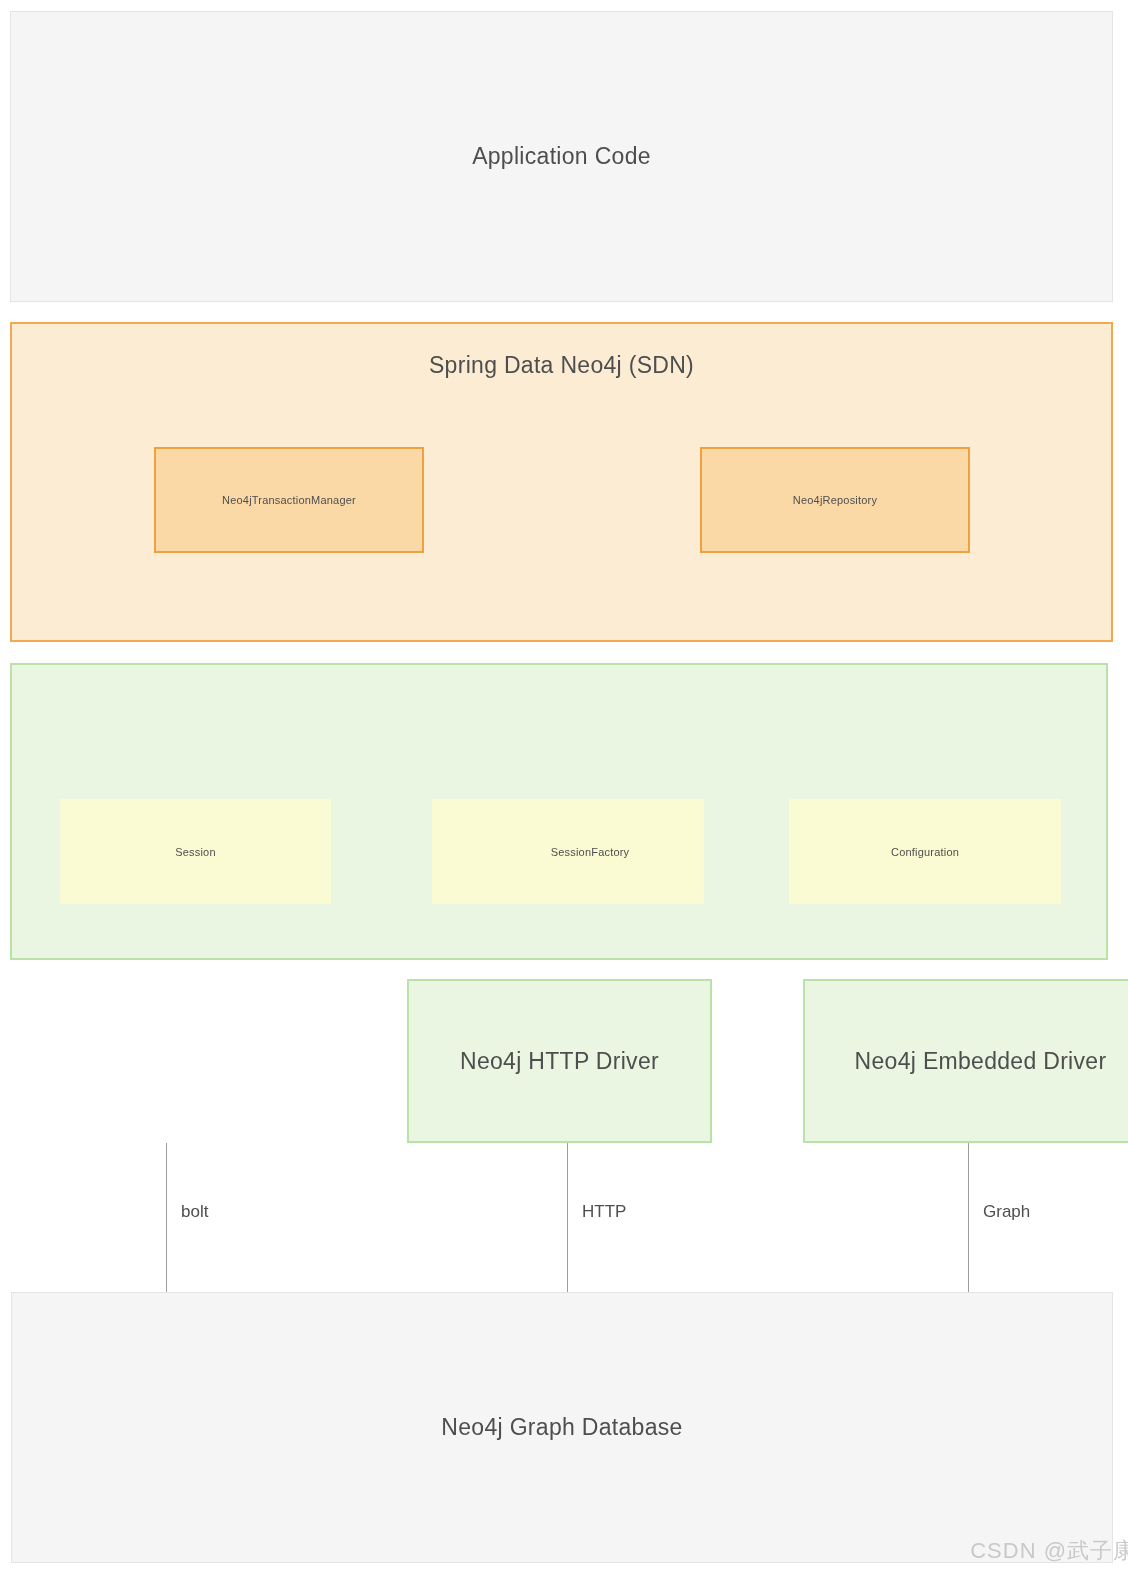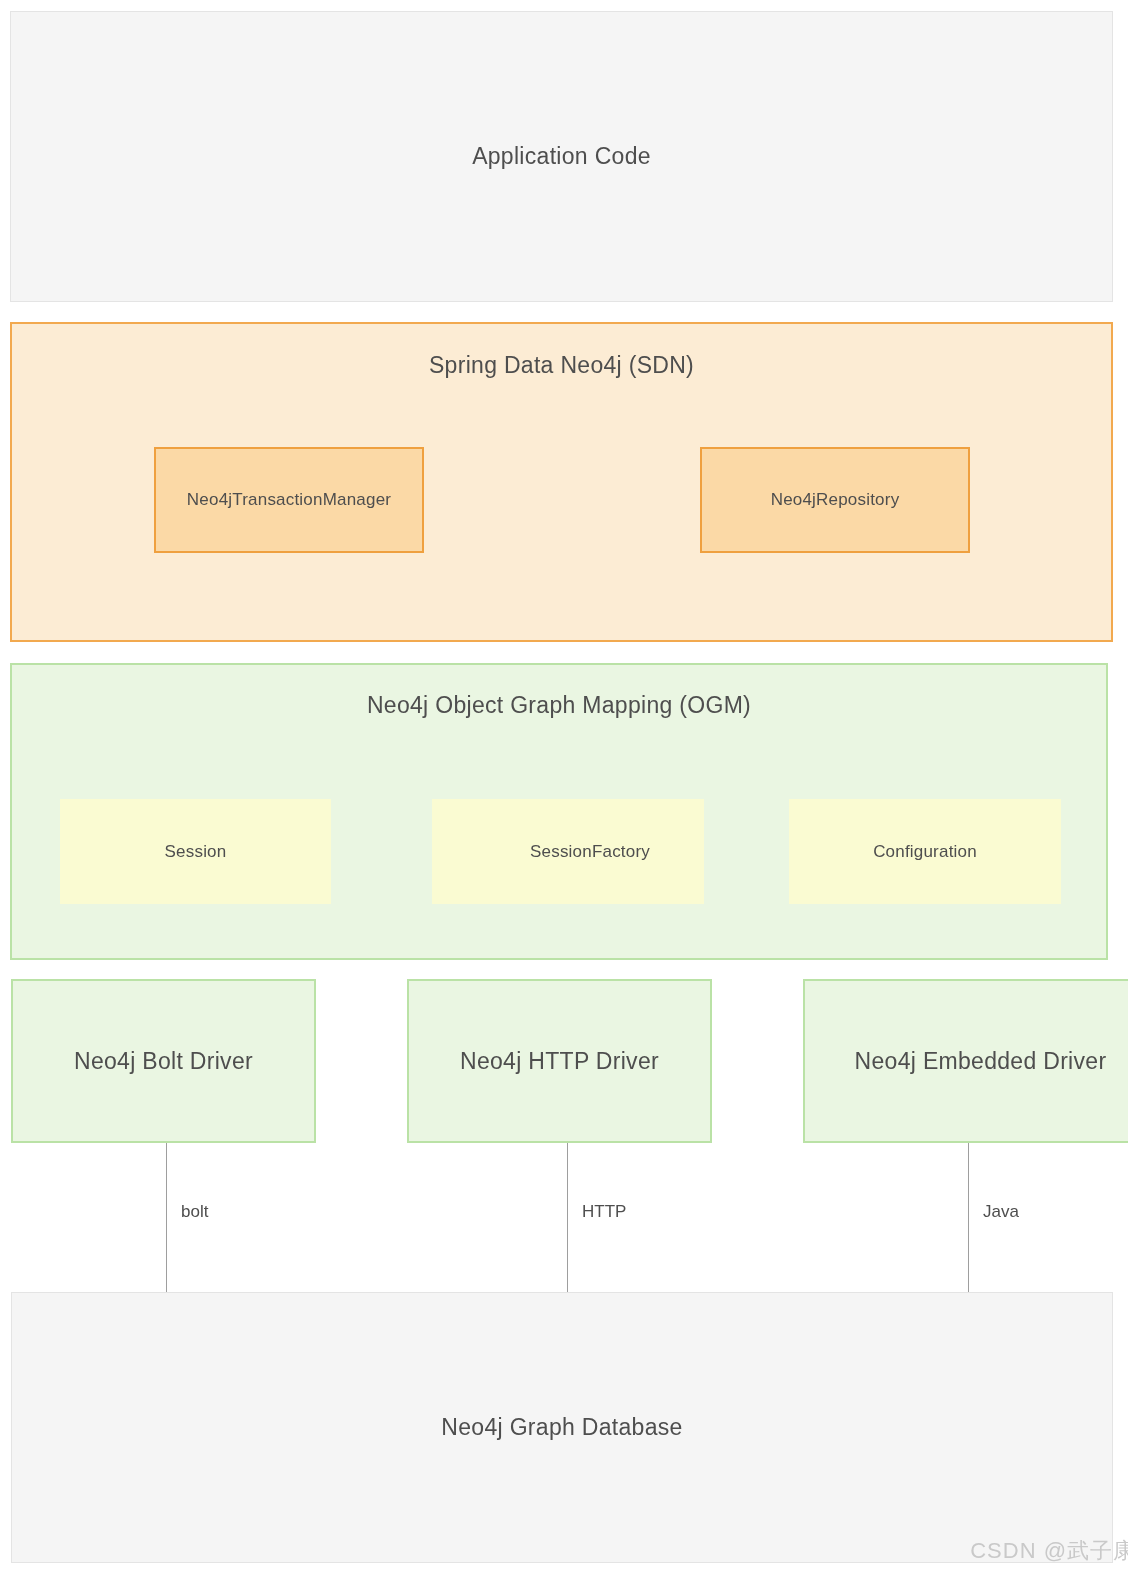--- a/index.html
+++ b/index.html
@@ -25,21 +25,21 @@
     overflow: hidden;
   }
   .canvas {
     position: relative;
     width: 1128px; height: 1576px;
     overflow: hidden;
   }
   .box { position: absolute; }
   .centered { display: flex; align-items: center; justify-content: center; text-align: center; }
   .label-lg { font-size: 23px; letter-spacing: 0.3px; }
-  .label-sm { font-size: 17px; letter-spacing: 0.2px; }
+  .label-sm { font-size: 11px; letter-spacing: 0.2px; }
 
   .gray-box {
     background: var(--neutral-fill);
     border: 1px solid var(--neutral-border);
   }
   .orange-container {
     background: var(--orange-fill);
     border: 2px solid var(--orange-border);
     padding-left: 7px;
   }
@@ -128,49 +128,45 @@
     <div id="sdn-title" class="container-title">Spring Data Neo4j (SDN)</div>
     <div id="sdn-tm" class="box orange-item centered">
       <span class="label-sm">Neo4jTransactionManager</span>
     </div>
     <div id="sdn-repo" class="box orange-item centered">
       <span class="label-sm">Neo4jRepository</span>
     </div>
   </div>
 
   <div id="ogm-layer" class="box green-container">
-    <div id="ogm-title" class="container-title">Neo4j Object Graph Mapping (OGM)</div>
     <div id="ogm-session" class="box yellow-item centered">
       <span class="label-sm">Session</span>
     </div>
     <div id="ogm-factory" class="box yellow-item centered">
       <span class="label-sm">SessionFactory</span>
     </div>
     <div id="ogm-config" class="box yellow-item centered">
       <span class="label-sm">Configuration</span>
     </div>
   </div>
 
-  <div id="driver-bolt" class="box green-item centered">
-    <span class="label-lg">Neo4j Bolt Driver</span>
-  </div>
   <div id="driver-http" class="box green-item centered">
     <span class="label-lg">Neo4j HTTP Driver</span>
   </div>
   <div id="driver-embedded" class="box green-item centered">
     <span class="label-lg">Neo4j Embedded Driver</span>
   </div>
 
   <div id="line-bolt" class="connector"></div>
   <div id="line-http" class="connector"></div>
   <div id="line-java" class="connector"></div>
 
   <span id="label-bolt" class="connector-label">bolt</span>
   <span id="label-http" class="connector-label">HTTP</span>
-  <span id="label-java" class="connector-label">Java</span>
+  <span id="label-java" class="connector-label">Graph</span>
 
   <div id="db-layer" class="box gray-box centered">
     <span class="label-lg">Neo4j Graph Database</span>
   </div>
 
   <span id="watermark">CSDN @武子康</span>
 
 </div>
 
 </body></html>

